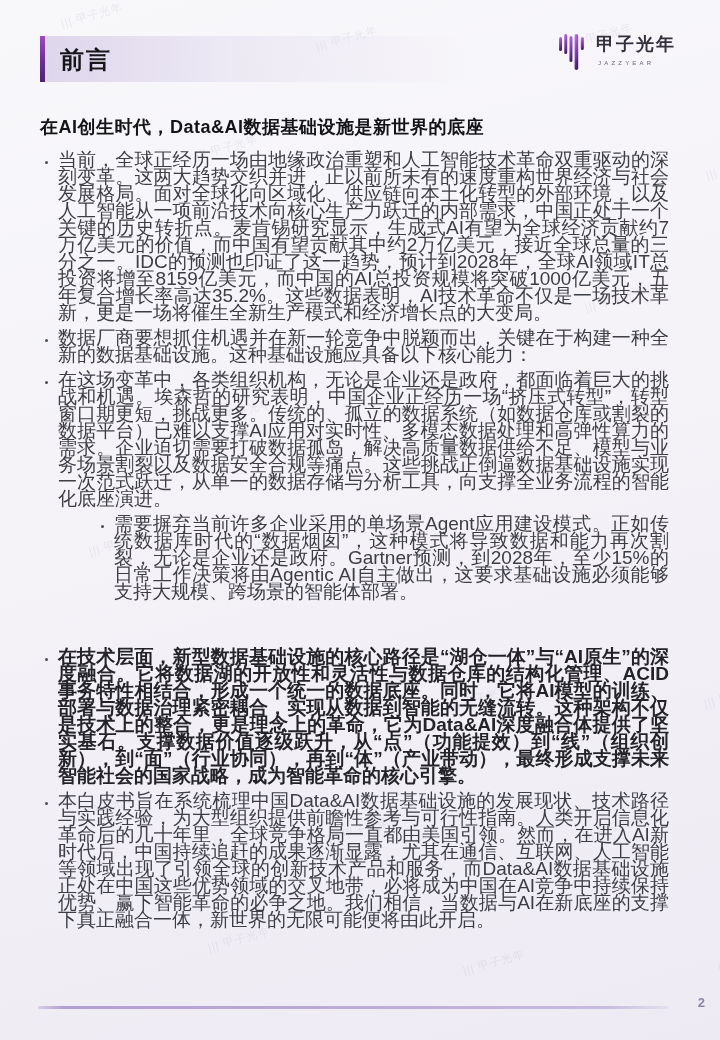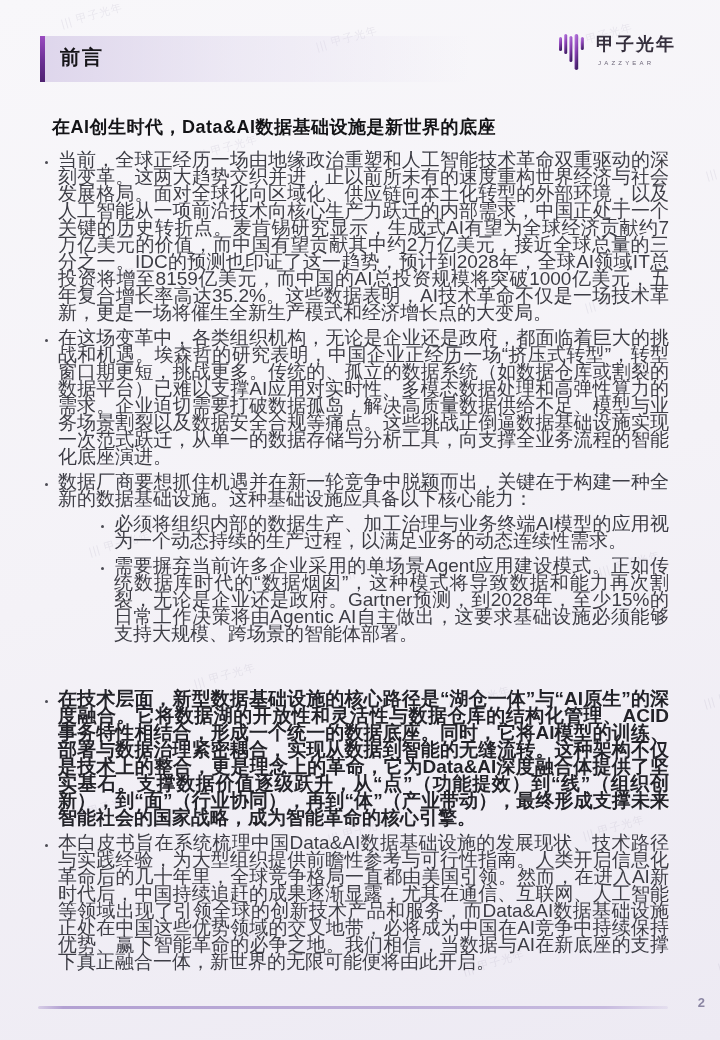--- a/index.html
+++ b/index.html
@@ -23,30 +23,30 @@
     background:linear-gradient(90deg, rgba(219,210,234,0.9) 0%, rgba(224,217,238,0.45) 45%, rgba(230,226,242,0) 100%);
     z-index:1;
   }
   .sec-bar {
     position:absolute; left:40px; top:36px; width:5px; height:46px;
     background:linear-gradient(180deg,#9a4cc0 0%, #6a2f92 55%, #4e2270 100%);
     z-index:2;
   }
   .sec-title {
     position:absolute; left:60px; top:44px; z-index:2;
-    font-size:20px; font-weight:700; color:#161519; letter-spacing:2px;
+    font-size:24px; font-weight:700; color:#161519; letter-spacing:2px;
   }
   .logo { position:absolute; right:44px; top:32px; display:flex; align-items:flex-start; gap:9px; z-index:2; }
   .logo svg { display:block; margin-top:2px; }
   .logo-col { display:flex; flex-direction:column; }
   .logo-name { font-size:18px; font-weight:600; color:#352f3d; letter-spacing:2px; font-family:"Liberation Serif","DejaVu Serif",serif; }
   .logo-sub { font-size:6px; letter-spacing:3.2px; color:#6c6678; margin-top:4px; padding-left:2px; }
   
   .doc-title {
-    position:absolute; left:52px; top:115px; z-index:1;
+    position:absolute; left:40px; top:115px; z-index:1;
     font-size:18px; font-weight:700; color:#141417; letter-spacing:0.5px;
   }
   .content { position:absolute; left:40px; top:151px; width:629px; z-index:1; }
   .para {
     position:relative; padding-left:18px;
     font-size:19px; line-height:17px; color:#3d3d45;
     text-align:justify; margin-bottom:8px;
   }
   .para::before {
     content:""; position:absolute; left:5px; top:10px;
@@ -121,23 +121,22 @@
     <div class="logo-col">
       <span class="logo-name">甲子光年</span>
       <span class="logo-sub">JAZZYEAR</span>
     </div>
   </div>
 
   <h2 class="doc-title">在AI创生时代，Data&amp;AI数据基础设施是新世界的底座</h2>
 
   <div class="content" id="paragraph-list">
       <div class="para level1">当前，全球正经历一场由地缘政治重塑和人工智能技术革命双重驱动的深刻变革。这两大趋势交织并进，正以前所未有的速度重构世界经济与社会发展格局。面对全球化向区域化、供应链向本土化转型的外部环境，以及人工智能从一项前沿技术向核心生产力跃迁的内部需求，中国正处于一个关键的历史转折点。麦肯锡研究显示，生成式AI有望为全球经济贡献约7万亿美元的价值，而中国有望贡献其中约2万亿美元，接近全球总量的三分之一。IDC的预测也印证了这一趋势，预计到2028年，全球AI领域IT总投资将增至8159亿美元，而中国的AI总投资规模将突破1000亿美元，五年复合增长率高达35.2%。这些数据表明，AI技术革命不仅是一场技术革新，更是一场将催生全新生产模式和经济增长点的大变局。</div>
+      <div class="para level1">数据厂商要想抓住机遇并在新一轮竞争中脱颖而出，关键在于构建一种全新的数据基础设施。这种基础设施应具备以下核心能力：</div>
       <div class="para level1">在这场变革中，各类组织机构，无论是企业还是政府，都面临着巨大的挑战和机遇。埃森哲的研究表明，中国企业正经历一场“挤压式转型”，转型窗口期更短，挑战更多。传统的、孤立的数据系统（如数据仓库或割裂的数据平台）已难以支撑AI应用对实时性、多模态数据处理和高弹性算力的需求。企业迫切需要打破数据孤岛，解决高质量数据供给不足、模型与业务场景割裂以及数据安全合规等痛点。这些挑战正倒逼数据基础设施实现一次范式跃迁，从单一的数据存储与分析工具，向支撑全业务流程的智能化底座演进。</div>
-      <div class="para level1">数据厂商要想抓住机遇并在新一轮竞争中脱颖而出，关键在于构建一种全新的数据基础设施。这种基础设施应具备以下核心能力：</div>
-      <div class="para level2">必须将组织内部的数据生产、加工治理与业务终端AI模型的应用视为一个动态持续的生产过程，以满足业务的动态连续性需求。</div>
       <div class="para level2">需要摒弃当前许多企业采用的单场景Agent应用建设模式。正如传统数据库时代的“数据烟囱”，这种模式将导致数据和能力再次割裂，无论是企业还是政府。Gartner预测，到2028年，至少15%的日常工作决策将由Agentic AI自主做出，这要求基础设施必须能够支持大规模、跨场景的智能体部署。</div>
       <div class="para level1 bold">在技术层面，新型数据基础设施的核心路径是“湖仓一体”与“AI原生”的深度融合。它将数据湖的开放性和灵活性与数据仓库的结构化管理、ACID事务特性相结合，形成一个统一的数据底座。同时，它将AI模型的训练、部署与数据治理紧密耦合，实现从数据到智能的无缝流转。这种架构不仅是技术上的整合，更是理念上的革命，它为Data&amp;AI深度融合体提供了坚实基石。支撑数据价值逐级跃升，从“点”（功能提效）到“线”（组织创新），到“面”（行业协同），再到“体”（产业带动），最终形成支撑未来智能社会的国家战略，成为智能革命的核心引擎。</div>
       <div class="para level1">本白皮书旨在系统梳理中国Data&amp;AI数据基础设施的发展现状、技术路径与实践经验，为大型组织提供前瞻性参考与可行性指南。人类开启信息化革命后的几十年里，全球竞争格局一直都由美国引领。然而，在进入AI新时代后，中国持续追赶的成果逐渐显露，尤其在通信、互联网、人工智能等领域出现了引领全球的创新技术产品和服务，而Data&amp;AI数据基础设施正处在中国这些优势领域的交叉地带，必将成为中国在AI竞争中持续保持优势、赢下智能革命的必争之地。我们相信，当数据与AI在新底座的支撑下真正融合一体，新世界的无限可能便将由此开启。</div>
     </div>
 
   <div class="divider"></div>
   <span class="pagenum">2</span>
 
 </div>
 

